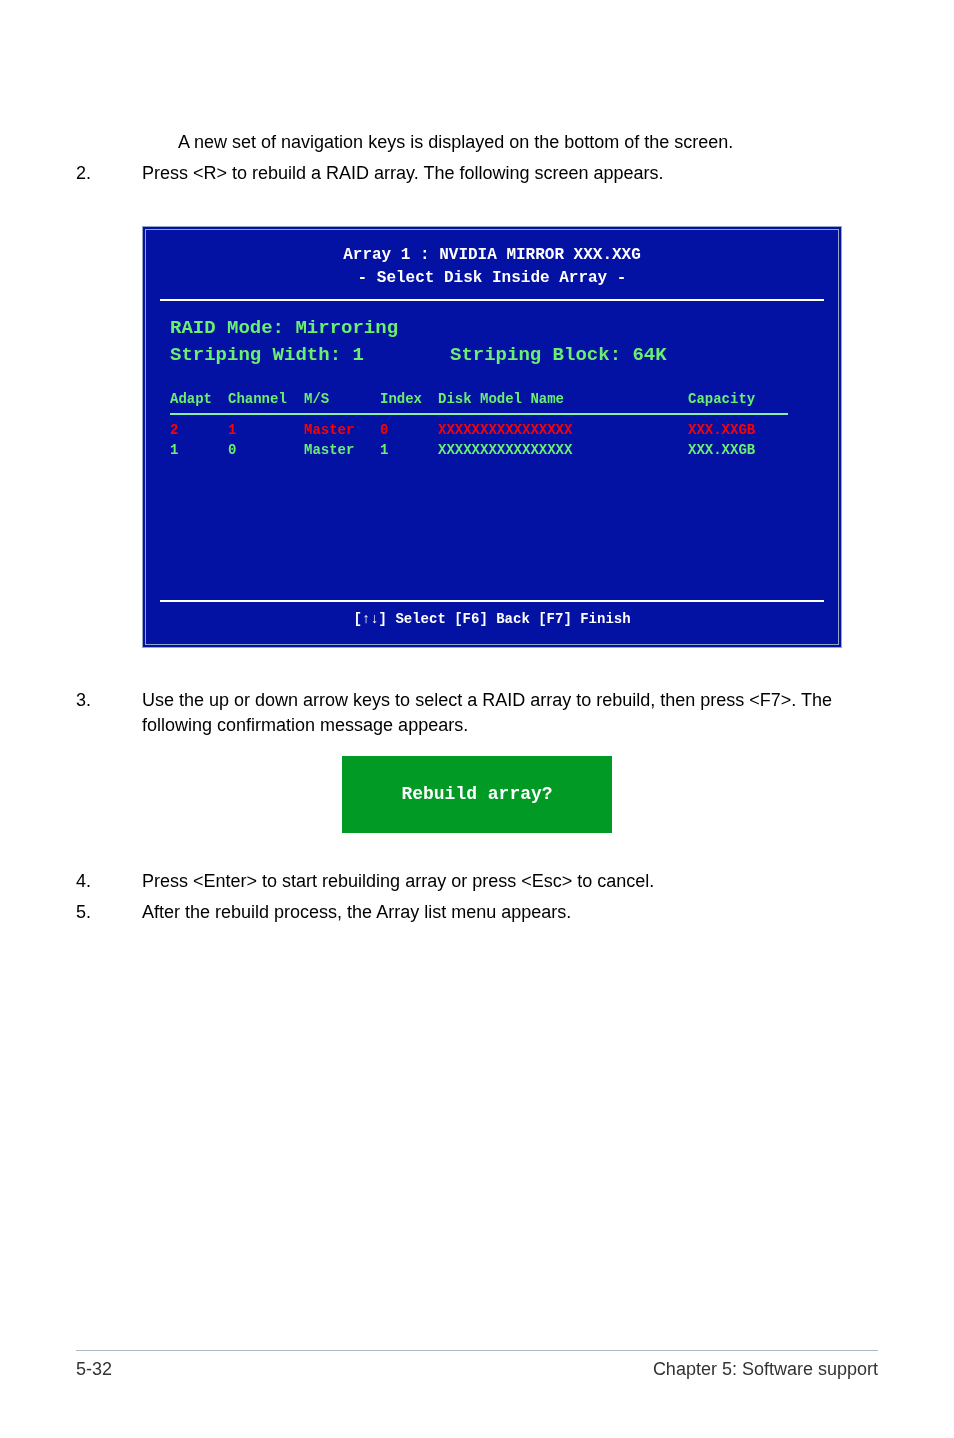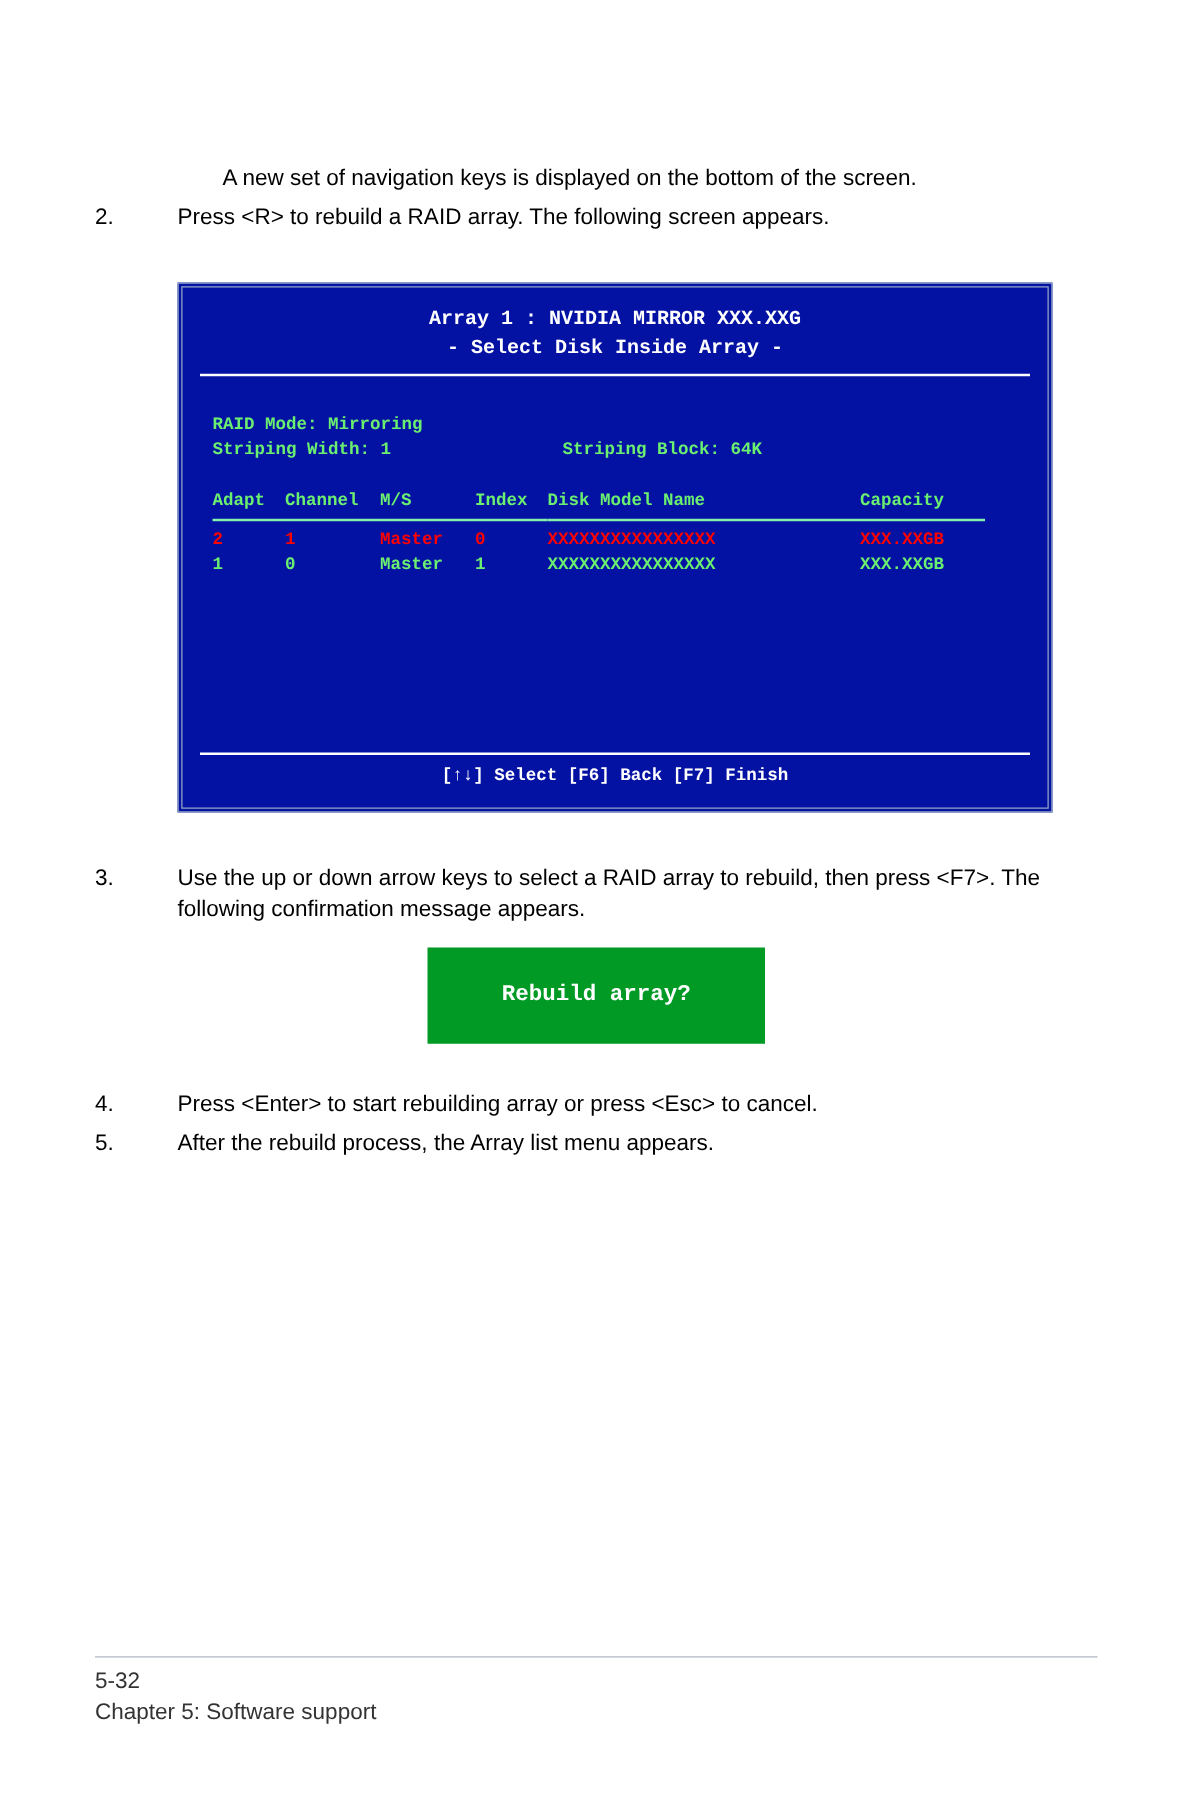--- a/index.html
+++ b/index.html
@@ -43,24 +43,24 @@
     font-weight: bold;
     font-size: 16px;
     color: #ffffff;
   }
   .bios-sep {
     border: none;
     border-top: 2px solid #ffffff;
     margin: 0 14px;
   }
   .bios-info {
-    padding: 30px 24px 6px 24px;
-    font-family: "Courier New", monospace;
-    font-weight: bold;
-    font-size: 14px;
+    padding: 14px 24px 6px 24px;
+    font-family: "Courier New", monospace;
+    font-weight: bold;
+    font-size: 19px;
     color: #6bef70;
   }
   .bios-info-row {
     display: flex;
     margin-bottom: 2px;
   }
   .bios-table {
     padding: 14px 24px 0 24px;
     font-family: "Courier New", monospace;
     font-weight: bold;
@@ -118,21 +118,20 @@
     position: absolute;
     bottom: 56px;
     left: 76px;
     right: 76px;
     border-top: 1px solid #b0b7c4;
     padding-top: 6px;
     display: flex;
     justify-content: space-between;
     font-size: 18px;
     color: #333;
-    flex-direction: column;
   }
   .footer-bar div { font-family: Arial, Helvetica, sans-serif; }
 </style>
 </head>
 <body>
 
 <div class="page">
 
   <div style="margin-left:102px; margin-bottom:6px;">
     <span>A new set of  navigation keys is displayed on the bottom of the screen.</span>

